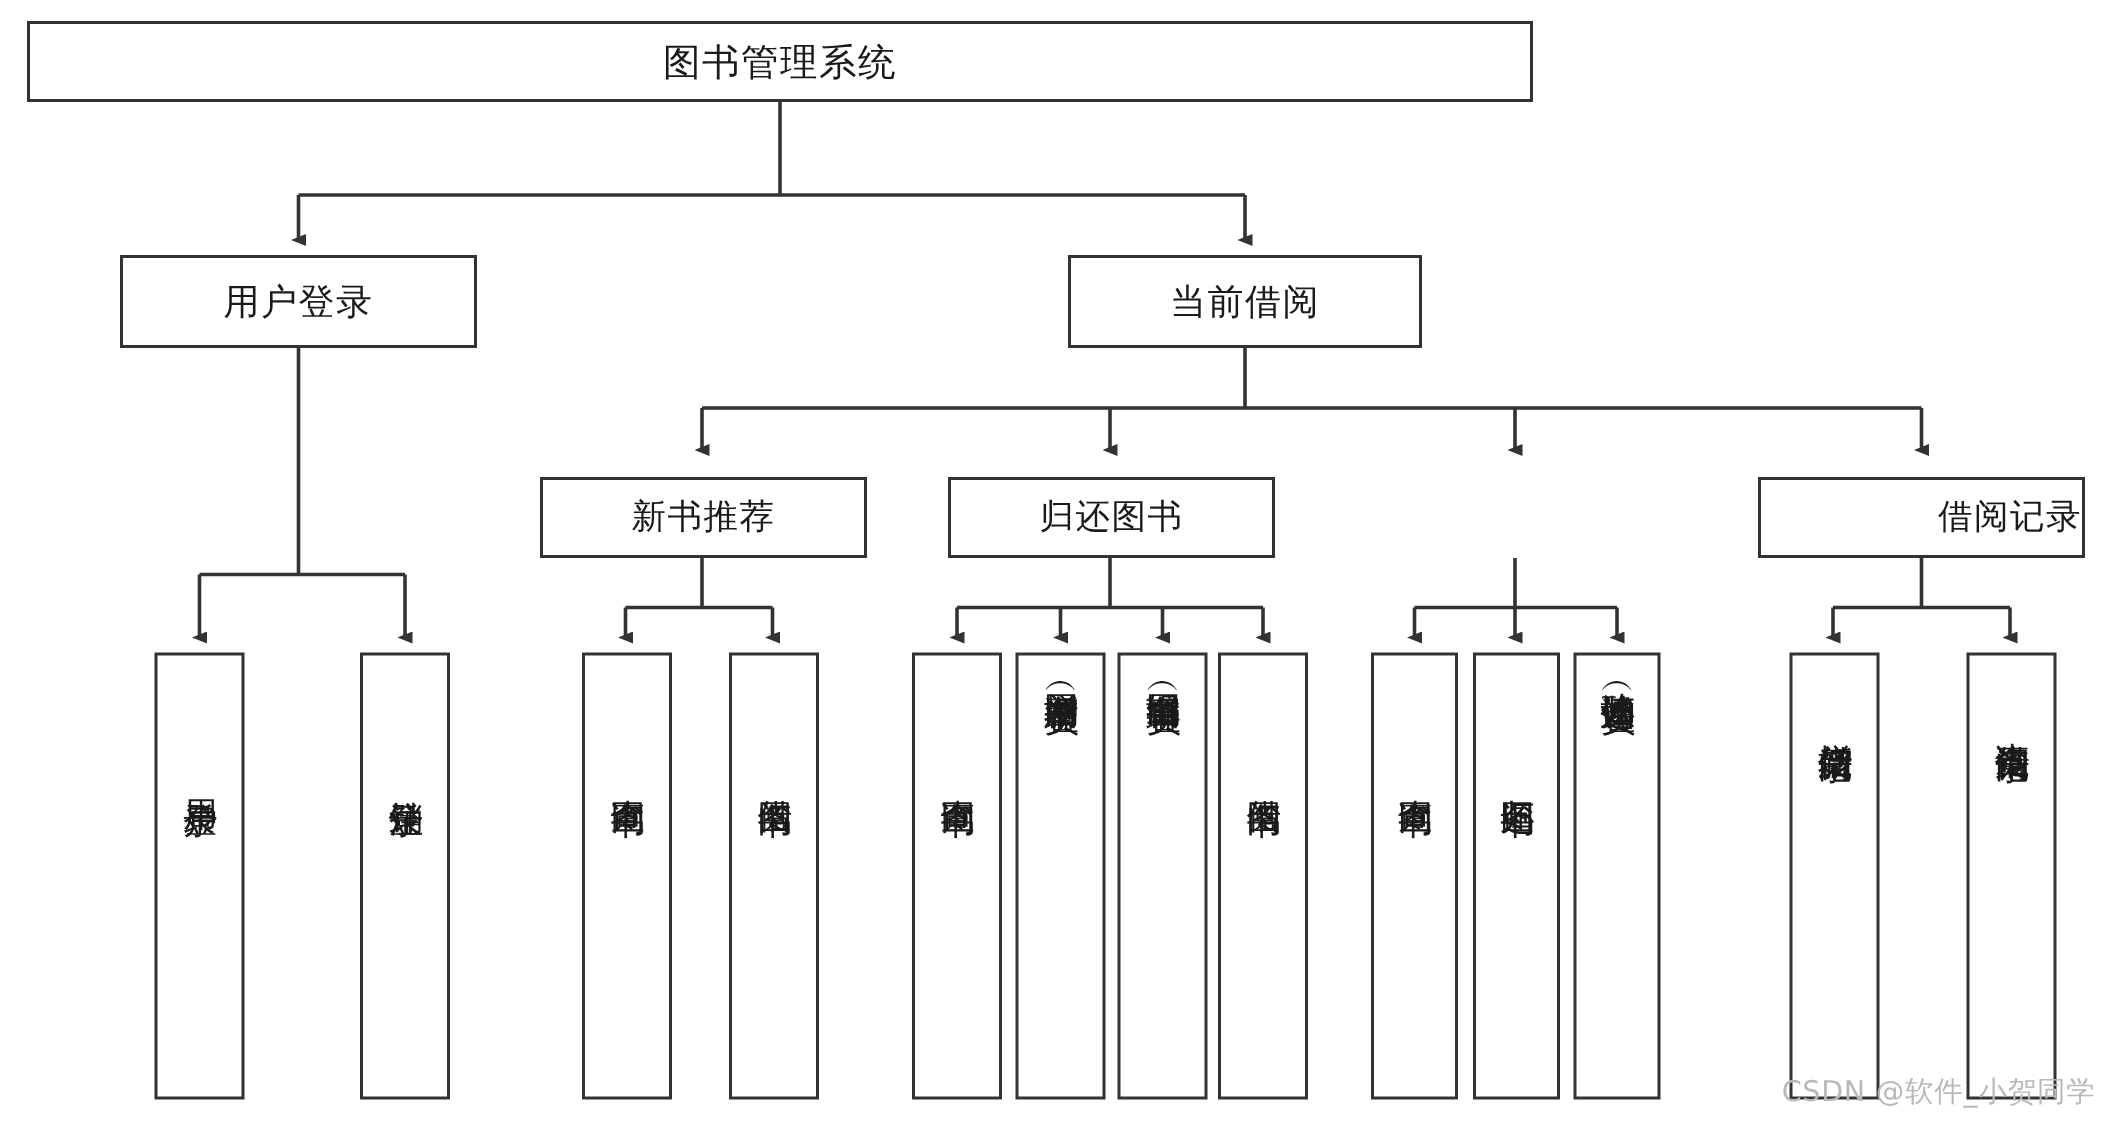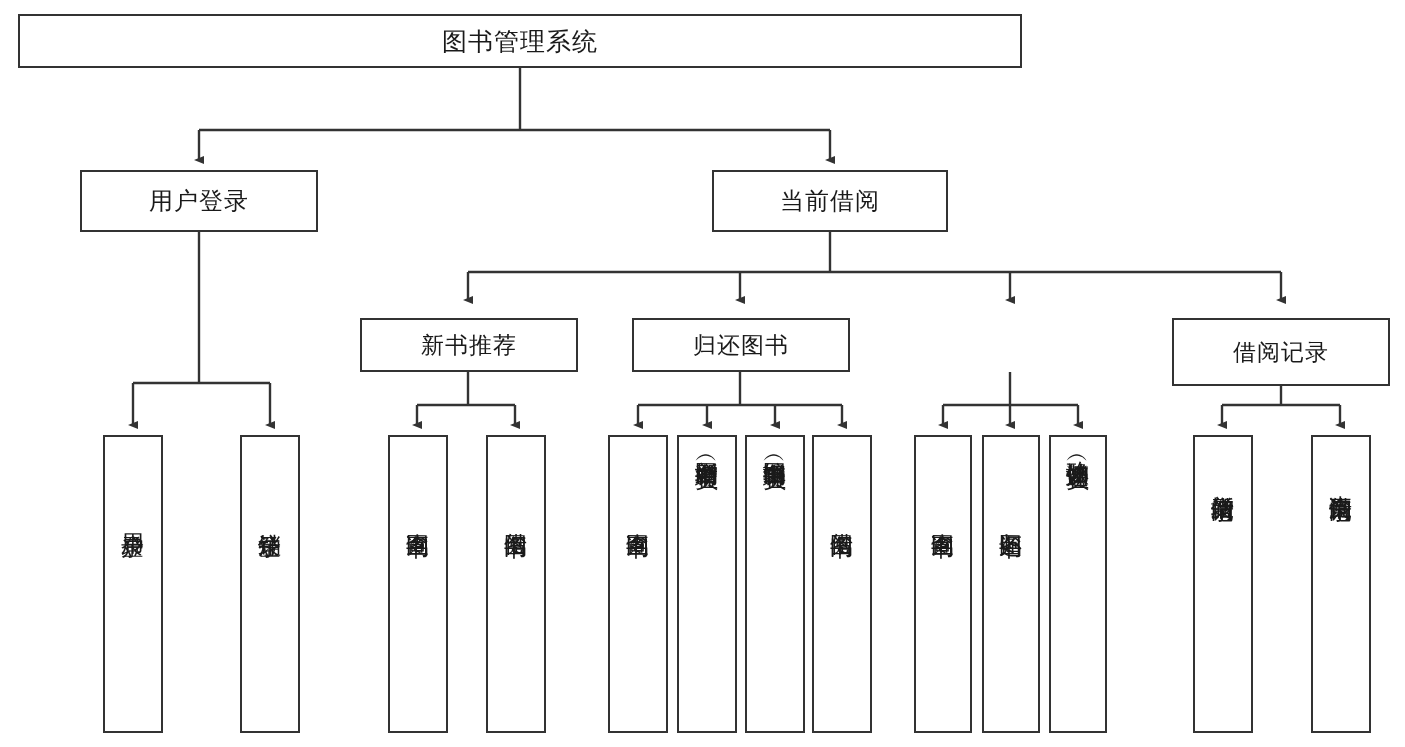--- a/index.html
+++ b/index.html
@@ -145,21 +145,21 @@
 
   <div class="node level2" style="left:360px; top:318px; width:218px; height:54px;">
     <span class="htext">新书推荐</span>
   </div>
 
   <div class="node level2" style="left:632px; top:318px; width:218px; height:54px;">
     <span class="htext">归还图书</span>
   </div>
 
 
-  <div class="node level2" style="left:1172px; top:318px; width:218px; height:68px;">
+  <div class="node level2" style="left:1172px; top:318px; width:218px; height:54px;justify-content:flex-end;">
     <span class="htext">借阅记录</span>
   </div>
 
   <div class="node leaf" style="left:103px; top:435px; width:60px; height:298px; padding-top:78px;">
     <span class="vtext">用户登录</span>
   </div>
 
   <div class="node leaf" style="left:240px; top:435px; width:60px; height:298px; padding-top:78px;">
     <span class="vtext">注销登录</span>
   </div>
@@ -201,14 +201,15 @@
   </div>
 
   <div class="node leaf" style="left:1193px; top:435px; width:60px; height:298px; padding-top:40px;">
     <span class="vtext">新增借阅记录</span>
   </div>
 
   <div class="node leaf" style="left:1311px; top:435px; width:60px; height:298px; padding-top:40px;">
     <span class="vtext">查询借阅记录</span>
   </div>
 
+  <div id="watermark">CSDN @软件_小贺同学</div>
 
 </div>
 
 </body></html>

